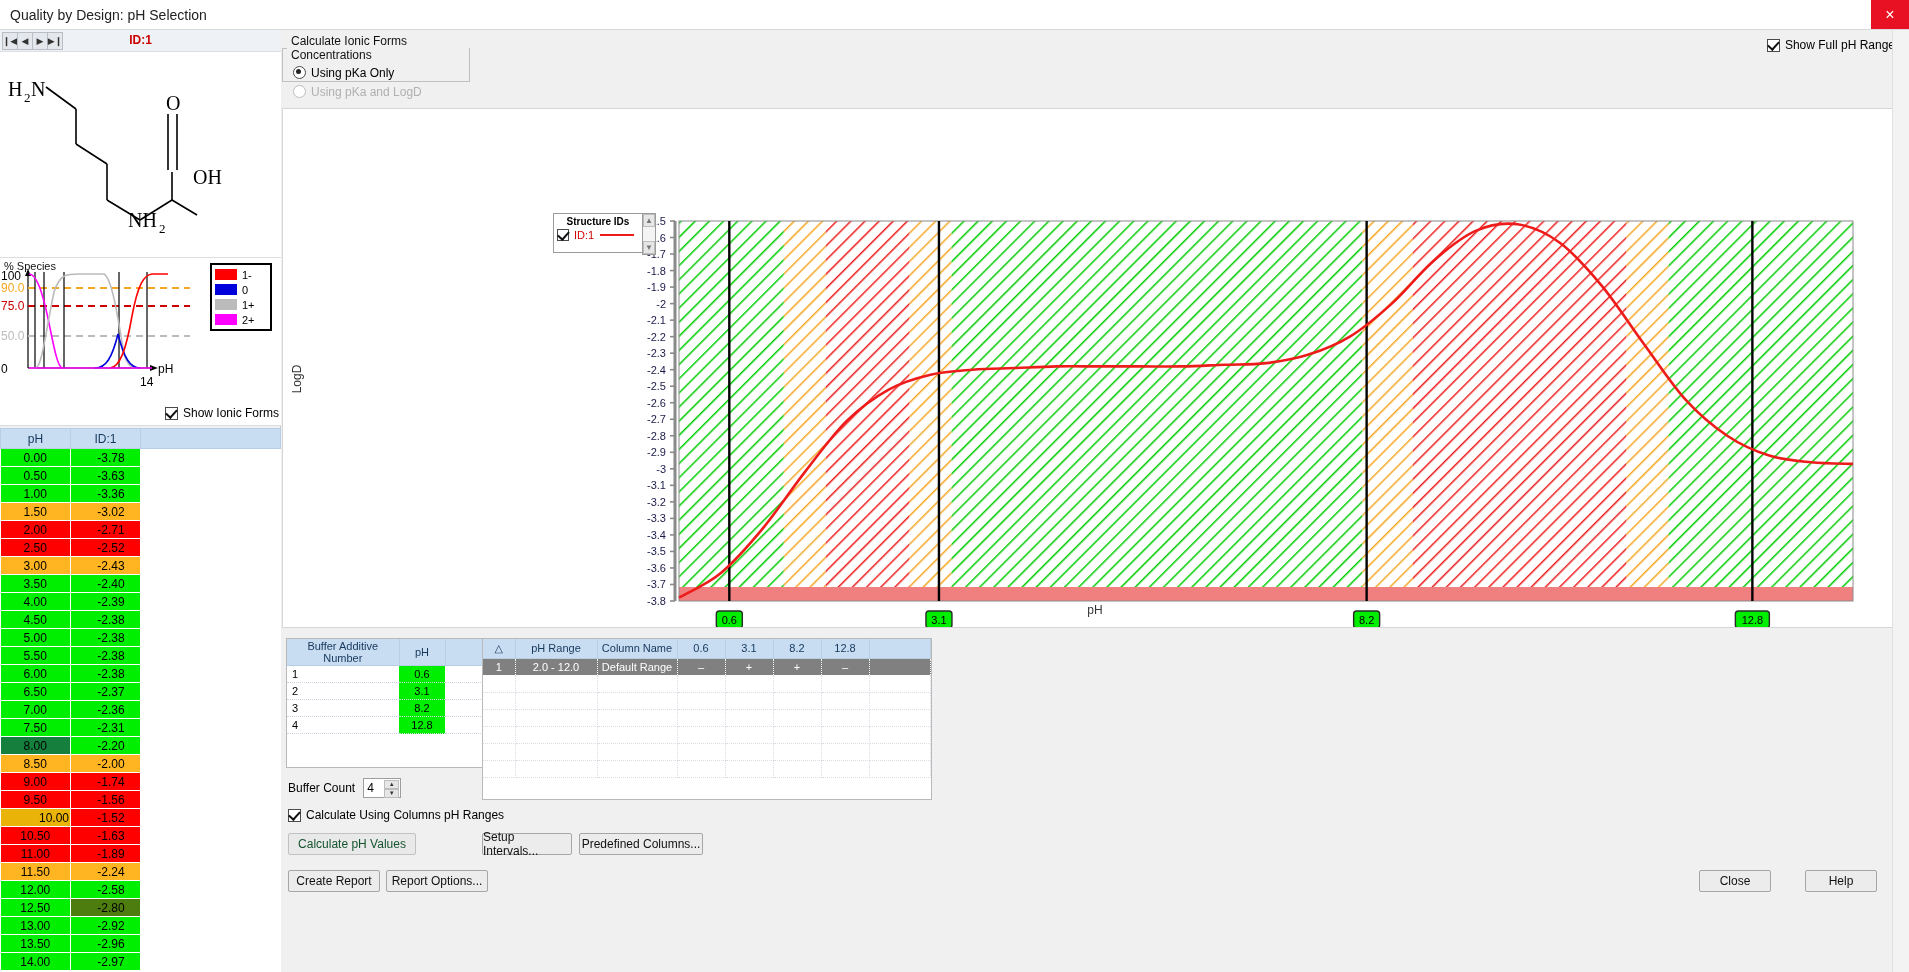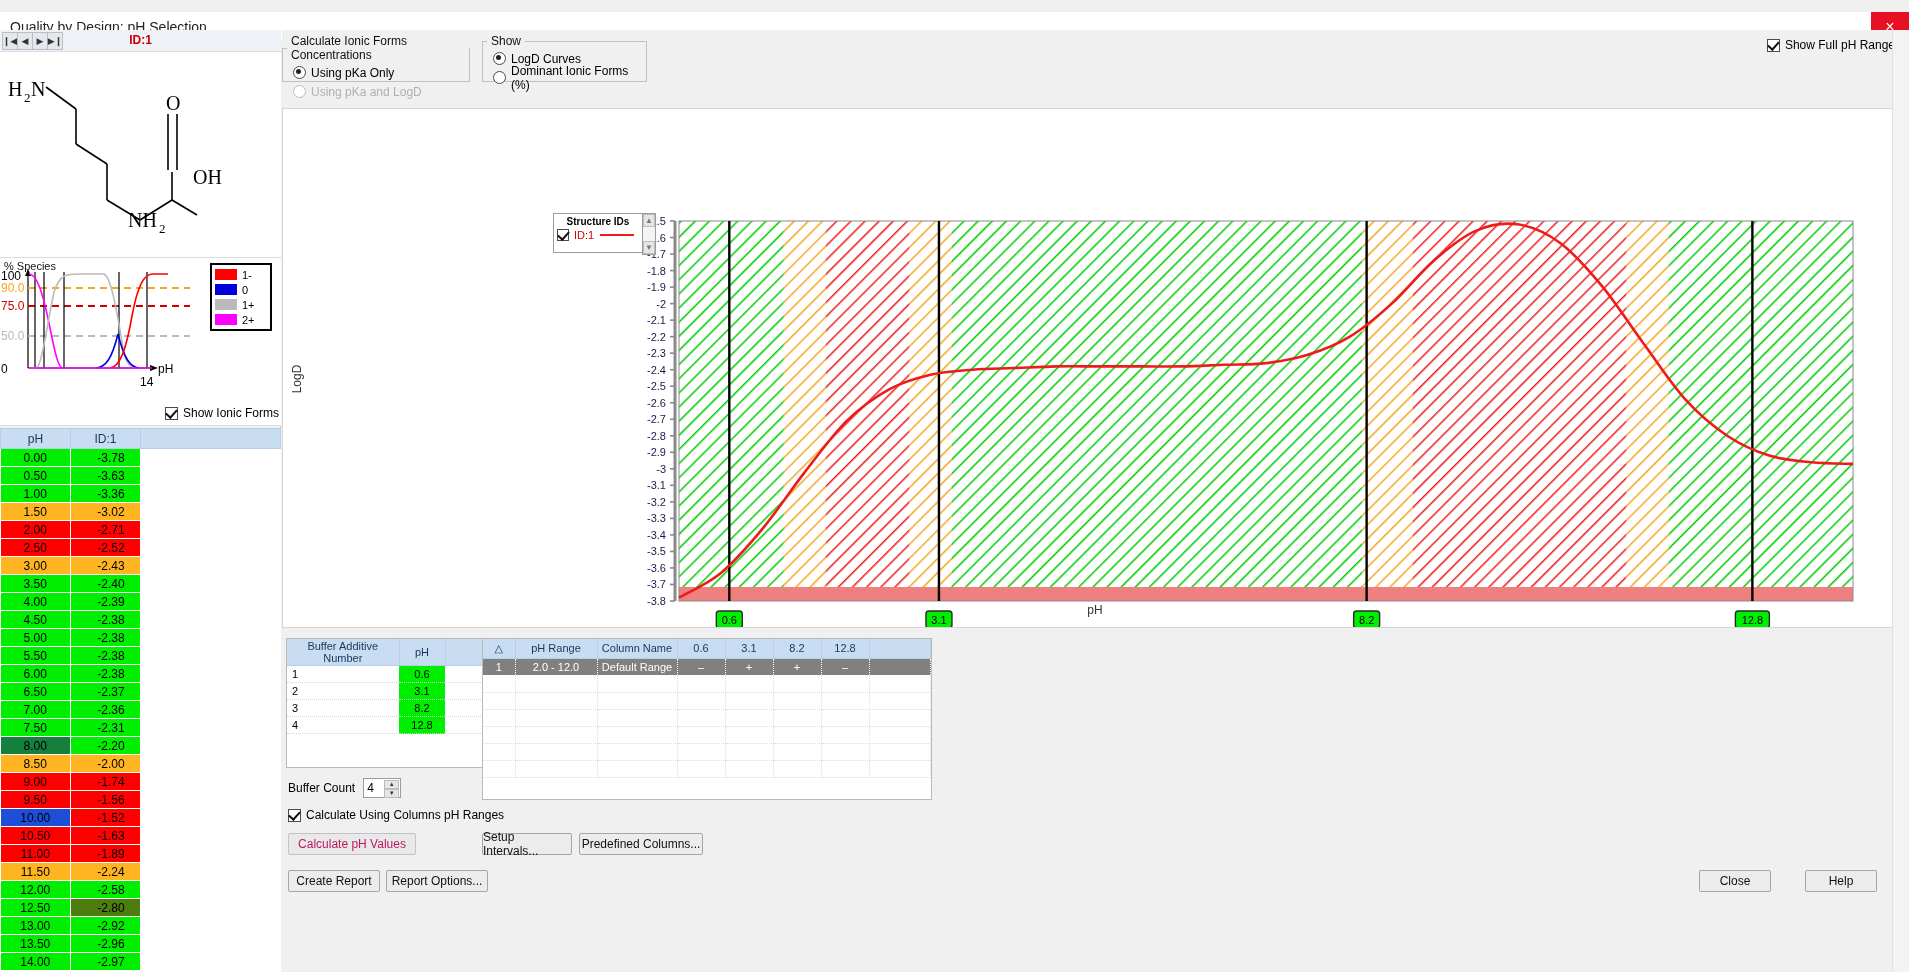--- a/index.html
+++ b/index.html
@@ -8,21 +8,21 @@
     width: 1909px; height: 972px;
     font-family: "Liberation Sans", sans-serif;
     font-size: 12px;
     background: #ffffff;
     overflow: hidden;
   }
   .app { position: relative; width: 1909px; height: 972px; background:#f0f0f0; }
 
   
   .titlebar {
-    position:absolute; left:0; top:12px; width:1909px; height:30px;
+    position:absolute; left:0; top:0; width:1909px; height:30px;
     background:#ffffff; border-bottom:1px solid #d9d9d9;
     display:flex; align-items:center;
   }
   .titlebar .title { margin-left:10px; font-size:14px; color:#222; }
   .titlebar .close-btn {
     position:absolute; right:0; top:0; width:38px; height:29px;
     background:#e81123; color:#fff; font-size:16px; line-height:29px; text-align:center;
     cursor:pointer;
   }
 
@@ -169,21 +169,21 @@
     border-right:1px dotted #ffffff;
   }
   table.cols tr.empty td { background:#fff; border-right:1px dotted #d8dde6;
     border-bottom:1px dotted #d8dde6; }
 
   .btn {
     display:inline-flex; align-items:center; justify-content:center;
     height:22px; border:1px solid #a6a6a6; background:#ececec; font-size:12px;
     color:#111; cursor:pointer; border-radius:2px;
   }
-  .btn.dis { color:#be185d; background:#e9e9e9; border-color:#c2c2c2; }
+  .btn.dis { color:#14532d; background:#e9e9e9; border-color:#c2c2c2; }
 
   .spin {
     width:38px; height:20px; border:1px solid #9d9d9d; background:#fff; position:relative;
     font-size:12px; padding-left:3px; line-height:19px;
   }
   .spin .arrs { position:absolute; right:1px; top:1px; width:15px; height:17px;
     display:flex; flex-direction:column; }
   .spin .arrs div { flex:1; background:#e6e6e6; border:1px solid #bdbdbd; font-size:6px;
     text-align:center; line-height:7px; color:#333; }
 
@@ -402,21 +402,21 @@
               <td class="c-ph" style="background: rgb(255, 0, 0);">9.00</td>
               <td class="c-val" style="background: rgb(255, 0, 0);">-1.74</td>
               <td class="blank"></td>
             </tr>
             <tr>
               <td class="c-ph" style="background: rgb(255, 0, 0);">9.50</td>
               <td class="c-val" style="background: rgb(255, 0, 0);">-1.56</td>
               <td class="blank"></td>
             </tr>
             <tr>
-              <td class="c-ph" style="background: #1d4ed8;">10.00</td>
+              <td class="c-ph" style="background: #eab308; text-align: right;">10.00</td>
               <td class="c-val" style="background: rgb(255, 0, 0);">-1.52</td>
               <td class="blank"></td>
             </tr>
             <tr>
               <td class="c-ph" style="background: rgb(255, 0, 0);">10.50</td>
               <td class="c-val" style="background: rgb(255, 0, 0);">-1.63</td>
               <td class="blank"></td>
             </tr>
             <tr>
               <td class="c-ph" style="background: rgb(255, 0, 0);">11.00</td>
@@ -465,31 +465,20 @@
       <div class="radio-row">
         <span class="radio on"></span>
         <span>Using pKa Only</span>
       </div>
       <div class="radio-row">
         <span class="radio dis"></span>
         <span class="dis-text">Using pKa and LogD</span>
       </div>
     </fieldset>
 
-    <fieldset class="gb" style="left:200px; top:4px; width:165px; height:48px;">
-      <legend>Show</legend>
-      <div class="radio-row">
-        <span class="radio on"></span>
-        <span>LogD Curves</span>
-      </div>
-      <div class="radio-row">
-        <span class="radio"></span>
-        <span>Dominant Ionic Forms (%)</span>
-      </div>
-    </fieldset>
 
     <div class="show-full cbrow">
       <span class="cb on"></span>
       <span>Show Full pH Range</span>
     </div>
 
     <div class="chartbox">
       <svg id="logd-svg" width="1625" height="518">
         <defs>
           <pattern id="hg" width="10" height="10" patternTransform="rotate(45)" patternUnits="userSpaceOnUse">

